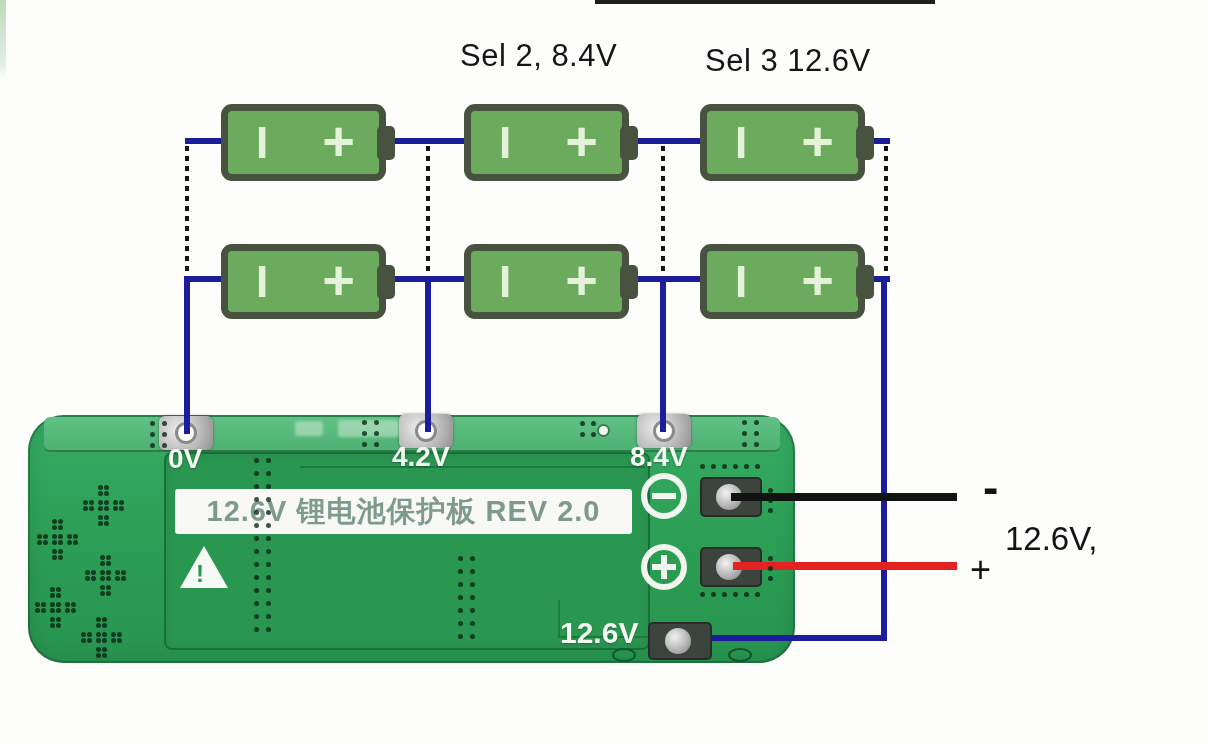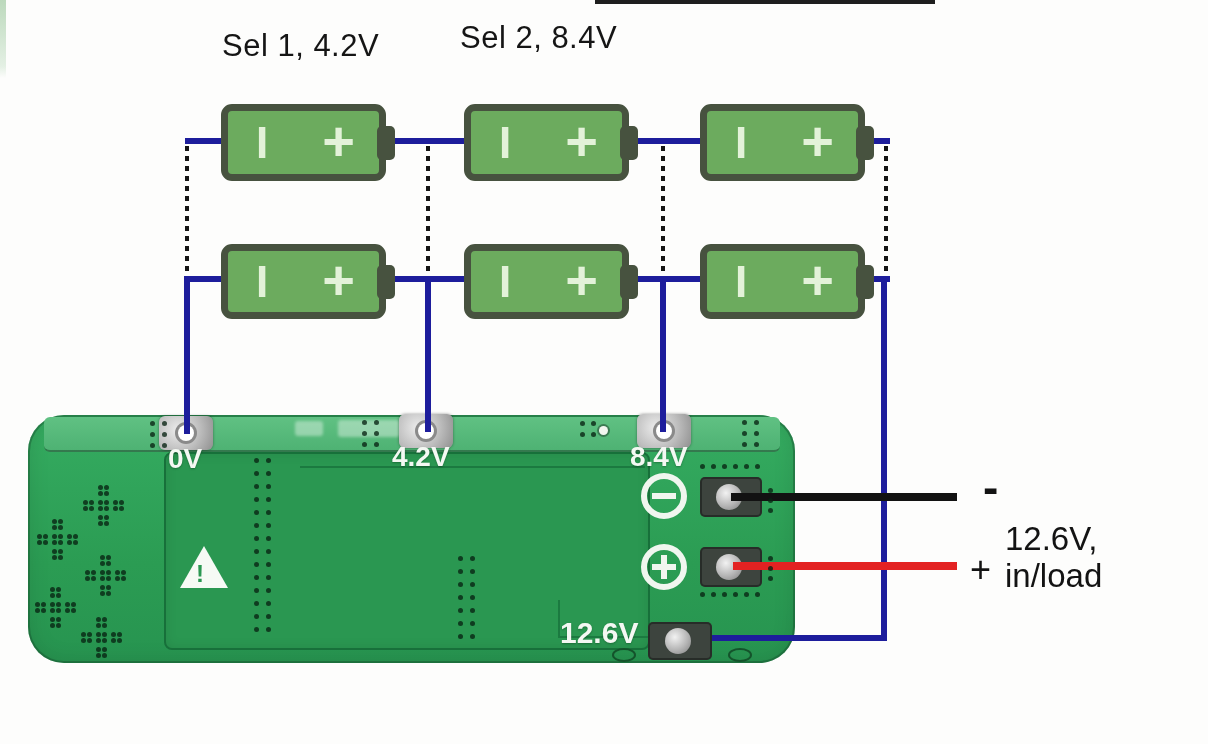--- a/index.html
+++ b/index.html
@@ -89,22 +89,22 @@
   .out-load{position:absolute;left:1005px;top:557px;font-size:33px;color:#131313;white-space:nowrap;}
 </style>
 </head>
 <body>
 
 <div id="stage">
 
   <div class="left-edge"></div>
   <div class="top-bar"></div>
 
-  <div class="sel-label" style="left:222px;top:28px;">Sel 1, 4.2V</div>
-  <div class="sel-label" style="left:460px;top:20px;">Sel 2, 8.4V</div>
+  <div class="sel-label" style="left:460px;top:38px;">Sel 2, 8.4V</div>
+  <div class="sel-label" style="left:705px;top:43px;">Sel 3 12.6V</div>
 
   <div class="wire h6" style="left:185px;top:138px;width:40px;"></div>
   <div class="wire h6" style="left:383px;top:138px;width:85px;"></div>
   <div class="wire h6" style="left:625px;top:138px;width:79px;"></div>
   <div class="wire h6" style="left:860px;top:138px;width:30px;"></div>
 
   <div class="wire h6" style="left:185px;top:276px;width:40px;"></div>
   <div class="wire h6" style="left:383px;top:276px;width:85px;"></div>
   <div class="wire h6" style="left:625px;top:276px;width:79px;"></div>
   <div class="wire h6" style="left:860px;top:276px;width:30px;"></div>
@@ -164,20 +164,21 @@
   <div class="pad-label" style="left:168px;top:443px;">0V</div>
   <div class="pad-label" style="left:392px;top:441px;">4.2V</div>
   <div class="pad-label" style="left:630px;top:441px;">8.4V</div>
 
   <div class="wire w6" style="left:184px;top:276px;height:158px;"></div>
   <div class="wire w6" style="left:425px;top:276px;height:156px;"></div>
   <div class="wire w6" style="left:660px;top:276px;height:156px;"></div>
   <div class="wire w6" style="left:881px;top:276px;height:365px;"></div>
   <div class="wire h6" style="left:676px;top:635px;width:211px;"></div>
 
+  <div class="banner">12.6V 锂电池保护板 REV 2.0</div>
   <div class="warn-tri"></div>
   <div class="warn-mark">!</div>
 
   <div class="sym" style="left:641px;top:473px;">
       <div class="hbar"></div>
     </div>
   <div class="sym" style="left:641px;top:544px;">
       <div class="hbar"></div>
       <div class="vbar"></div>
     </div>
@@ -192,21 +193,20 @@
       <div class="blob" style="left:17px;top:6px;"></div>
     </div>
   <div class="pad-label" style="left:560px;top:616px;font-size:30px;">12.6V</div>
 
   <div class="wire-black" style="left:731px;top:493px;width:226px;"></div>
   <div class="wire-red" style="left:733px;top:562px;width:224px;"></div>
 
   <div class="out-minus">-</div>
   <div class="out-volt">12.6V,</div>
   <div class="out-plus">+</div>
-  <div class="out-load">in/load</div>
 
 <div class="via" style="left: 150px; top: 421px;"></div>
     <div class="via" style="left: 150px; top: 432px;"></div>
     <div class="via" style="left: 150px; top: 443px;"></div>
     <div class="via" style="left: 162px; top: 421px;"></div>
     <div class="via" style="left: 162px; top: 432px;"></div>
     <div class="via" style="left: 162px; top: 443px;"></div>
     <div class="via" style="left: 362px; top: 420px;"></div>
     <div class="via" style="left: 362px; top: 431px;"></div>
     <div class="via" style="left: 362px; top: 442px;"></div>

